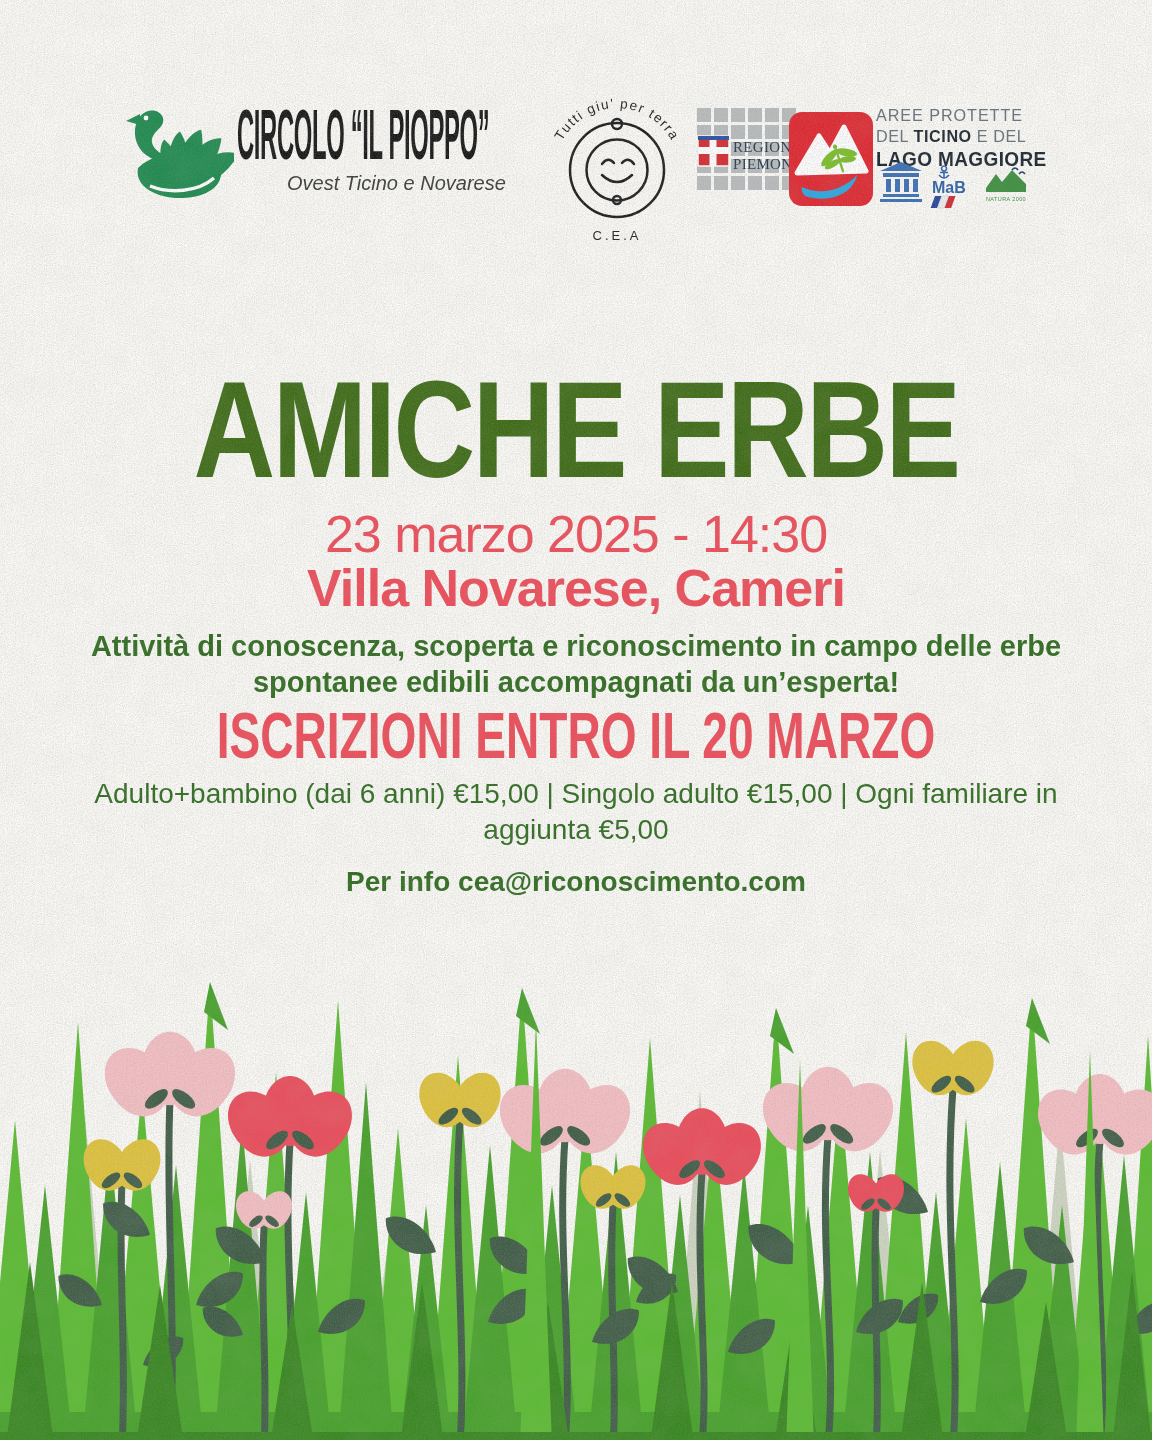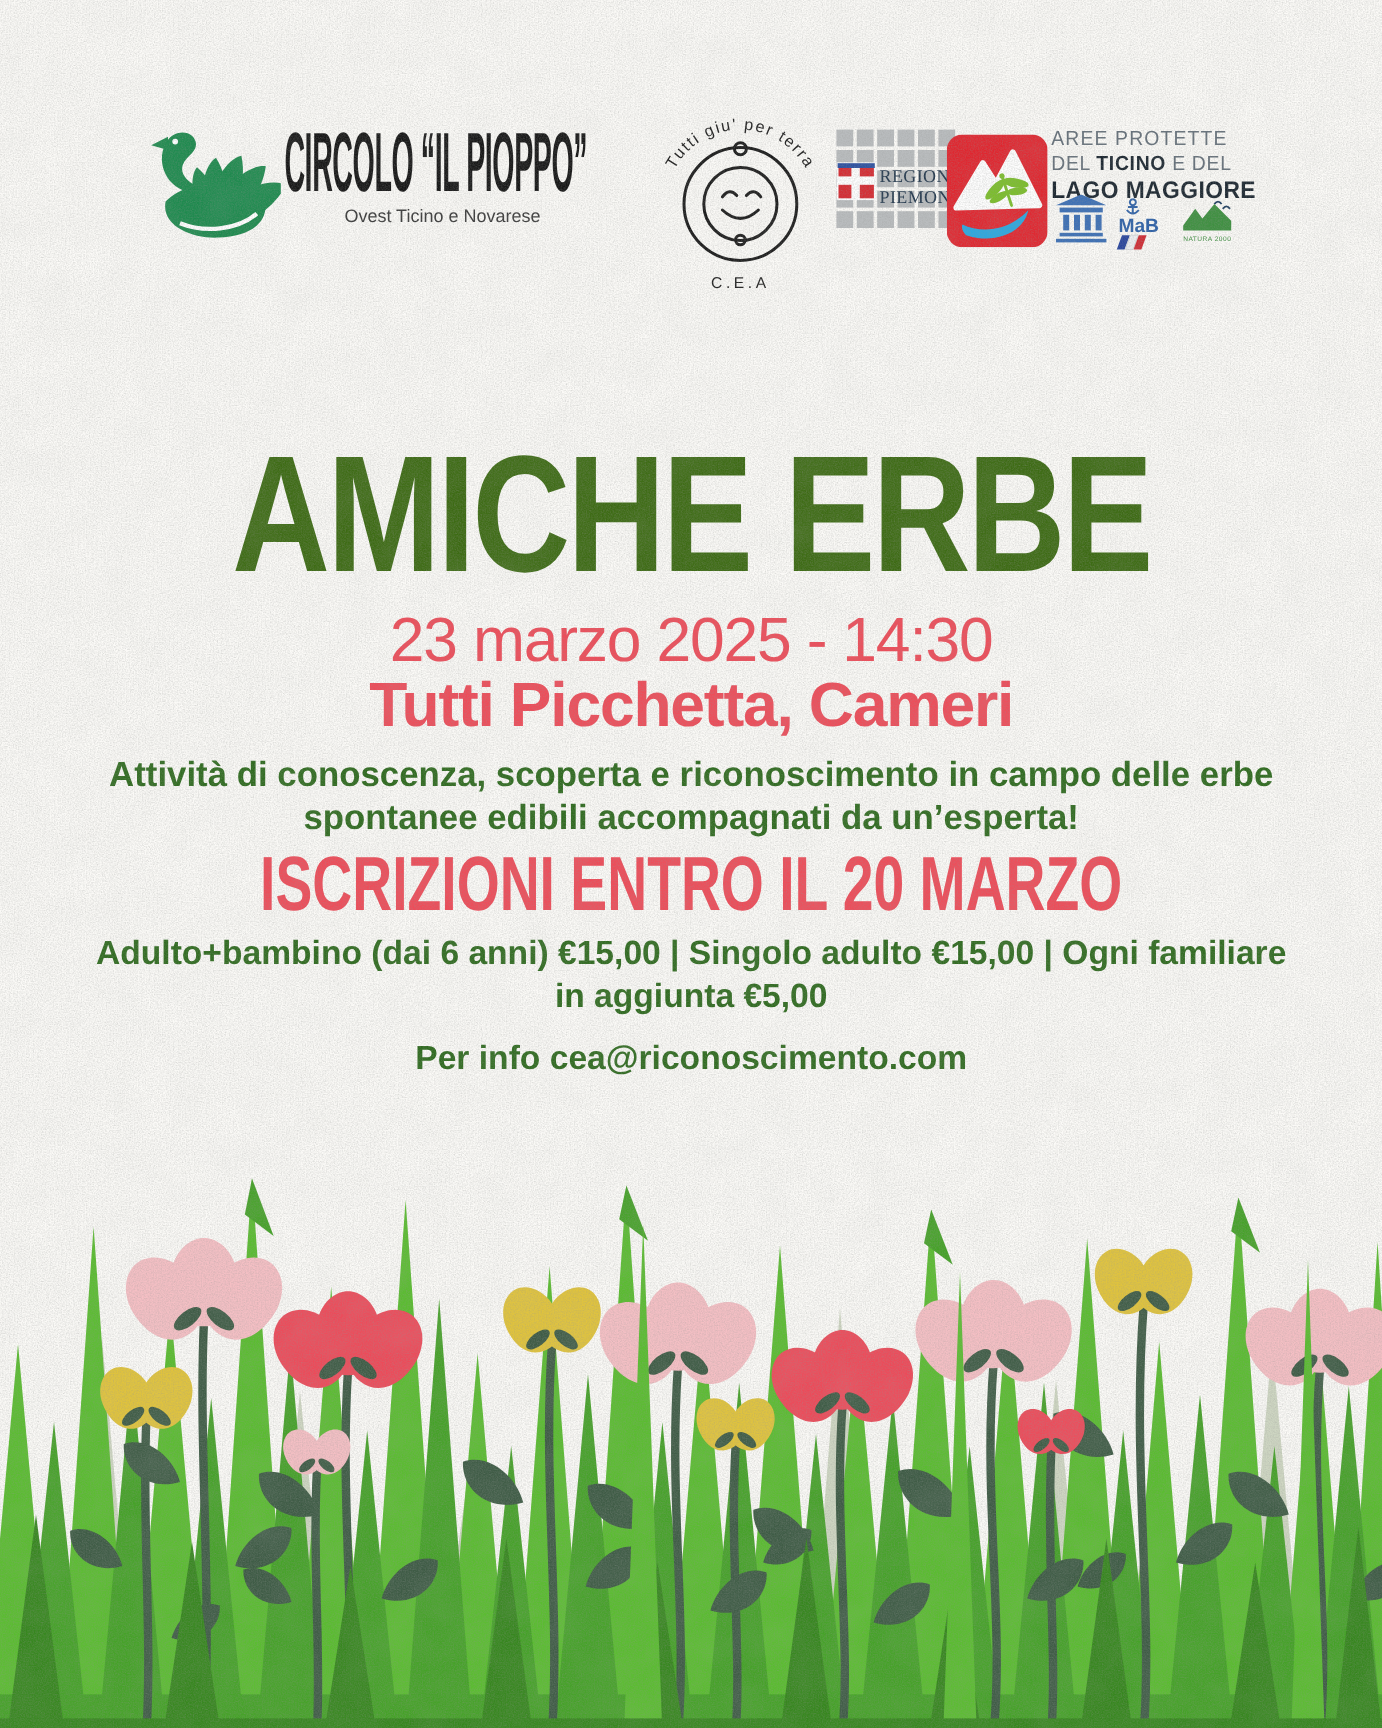--- a/index.html
+++ b/index.html
@@ -6,21 +6,21 @@
   body{width:1152px;height:1440px;position:relative;overflow:hidden;background:#fbfaf7;
        font-family:"Liberation Sans",sans-serif;}
   .layer{position:absolute;inset:0;}
   
   .texture{position:absolute;inset:0;z-index:40;pointer-events:none;opacity:.5;}
   
   .swan-logo{position:absolute;left:122px;top:96px;width:112px;height:112px;}
   .circolo-block{position:absolute;left:237px;top:106px;width:320px;}
   .circolo-name{font-size:70px;font-weight:bold;color:#151515;white-space:nowrap;line-height:58px;
                 transform:scaleX(0.34);transform-origin:left top;letter-spacing:-1px;}
-  .circolo-sub{margin-top:8px;margin-left:50px;font-size:15px;color:#3b3b3b;white-space:nowrap;}
+  .circolo-sub{margin-top:8px;margin-left:50px;font-style:italic;font-size:20px;color:#3b3b3b;white-space:nowrap;}
   .cea-logo{position:absolute;left:548px;top:84px;width:138px;height:164px;}
   .regione-logo{position:absolute;left:696px;top:106px;width:104px;height:104px;}
   .parco-logo{position:absolute;left:789px;top:112px;width:84px;height:94px;}
   .aree-block{position:absolute;left:876px;top:106px;width:170px;transform:scaleX(0.95);transform-origin:left top;}
   .aree-l1{font-size:17px;color:#646f79;letter-spacing:1px;white-space:nowrap;}
   .aree-l2{font-size:17px;color:#646f79;letter-spacing:0.6px;white-space:nowrap;margin-top:1px;}
   .aree-l2 b{color:#19242e;}
   .aree-l3{font-size:20px;font-weight:bold;color:#19242e;letter-spacing:0.4px;white-space:nowrap;margin-top:1px;}
   .mini-logos{position:absolute;left:874px;top:162px;width:170px;height:50px;}
   
@@ -30,21 +30,21 @@
   .date-line{position:absolute;left:0;right:0;top:504px;text-align:center;
              font-size:52px;font-weight:normal;color:var(--accent_red,#ee4c59);letter-spacing:-1px;white-space:nowrap;}
   .loc-line{position:absolute;left:0;right:0;top:558px;text-align:center;
             font-size:52px;font-weight:bold;color:var(--accent_red,#ee4c59);letter-spacing:-1px;white-space:nowrap;}
   .desc{position:absolute;left:46px;top:628px;width:1060px;text-align:center;
         font-size:29px;font-weight:bold;color:var(--body_green,#2f6b1f);line-height:36px;}
   .registration{position:absolute;left:0;right:0;top:704px;text-align:center;line-height:1;
                 font-size:64px;font-weight:bold;color:var(--accent_red,#ee4c59);
                 white-space:nowrap;transform:scaleX(0.72);}
   .pricing{position:absolute;left:71px;top:776px;width:1010px;text-align:center;
-           font-size:28px;font-weight:bold;color:var(--body_green,#2f6b1f);line-height:36px;}
+           font-size:28px;font-weight:normal;color:var(--body_green,#2f6b1f);line-height:36px;}
   .info-line{position:absolute;left:0;right:0;top:866px;text-align:center;
              font-size:28px;font-weight:bold;color:var(--body_green,#2f6b1f);}
   
   .grass{position:absolute;left:0;top:970px;width:1152px;height:470px;}
   .g-pale{fill:#c6cfb8;opacity:.85;}
   .grass-light{fill:var(--grass_light,#5abc30);}
   .grass-mid{fill:var(--grass_mid,#46a229);}
   .grass-dark{fill:var(--grass_dark,#37871f);}
   .stem-stroke{stroke:var(--stem_green,#3f5c46);stroke-width:7;fill:none;stroke-linecap:round;}
   .stem-fill{fill:var(--stem_green,#3f5c46);}
@@ -188,21 +188,21 @@
     <g transform="translate(112,4)">
       <path d="M0,22 L10,8 L16,16 L26,4 L40,18 L40,26 L0,26 Z" fill="#3d8f3f"></path>
       <path d="M26,4 q3,-4 6,0 M33,8 q3,-4 6,0" stroke="#1c3c5e" stroke-width="1.6" fill="none"></path>
       <text x="0" y="35" font-size="5.5" letter-spacing="0.4" fill="#3d8f3f" font-family="Liberation Sans, sans-serif">NATURA 2000</text>
     </g>
   </svg>
 </div>
 
 <div class="main-title">AMICHE ERBE</div>
 <div class="date-line">23 marzo 2025 - 14:30</div>
-<div class="loc-line">Tutti Picchetta, Cameri</div>
+<div class="loc-line">Villa Novarese, Cameri</div>
 <div class="desc">Attività di conoscenza, scoperta e riconoscimento in campo delle erbe spontanee edibili accompagnati da un’esperta!</div>
 <div class="registration">ISCRIZIONI ENTRO IL 20 MARZO</div>
 <div class="pricing">Adulto+bambino (dai 6 anni) €15,00 | Singolo adulto €15,00 | Ogni familiare in aggiunta €5,00</div>
 <div class="info-line">Per info cea@riconoscimento.com</div>
 
 <svg class="grass" viewBox="0 970 1152 470" preserveAspectRatio="none">
   <defs>
     <path id="leafP" d="M0,0 C2,-16 16,-30 30,-27 C33,-12 20,3 0,0 Z"></path>
     <path id="petal" d="M0,32 C-20,32 -30,12 -26,-12 C-22,-30 -10,-38 0,-38 C10,-38 22,-30 26,-12 C30,12 20,32 0,32 Z"></path>
     <g id="flower3">

